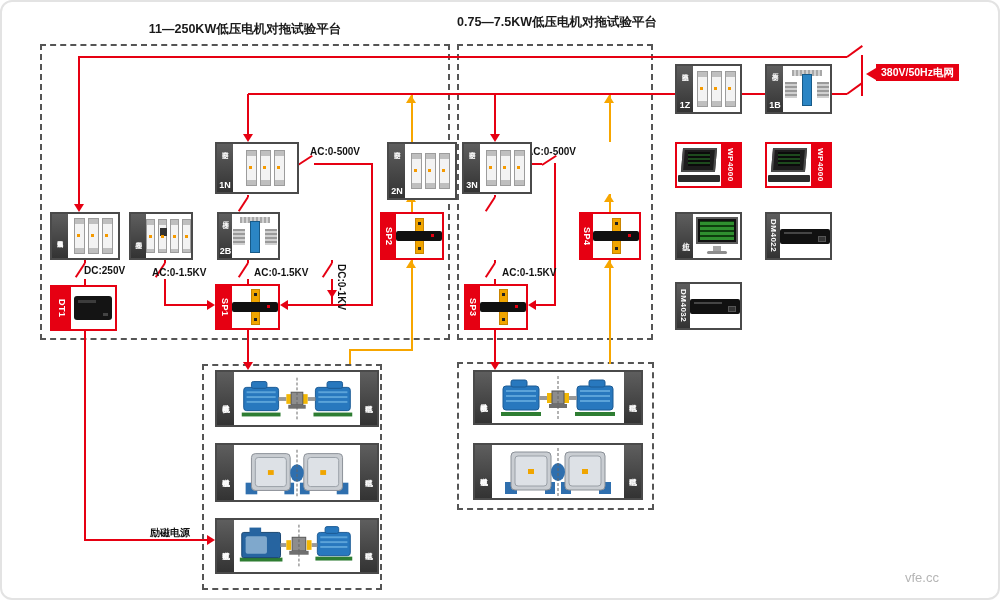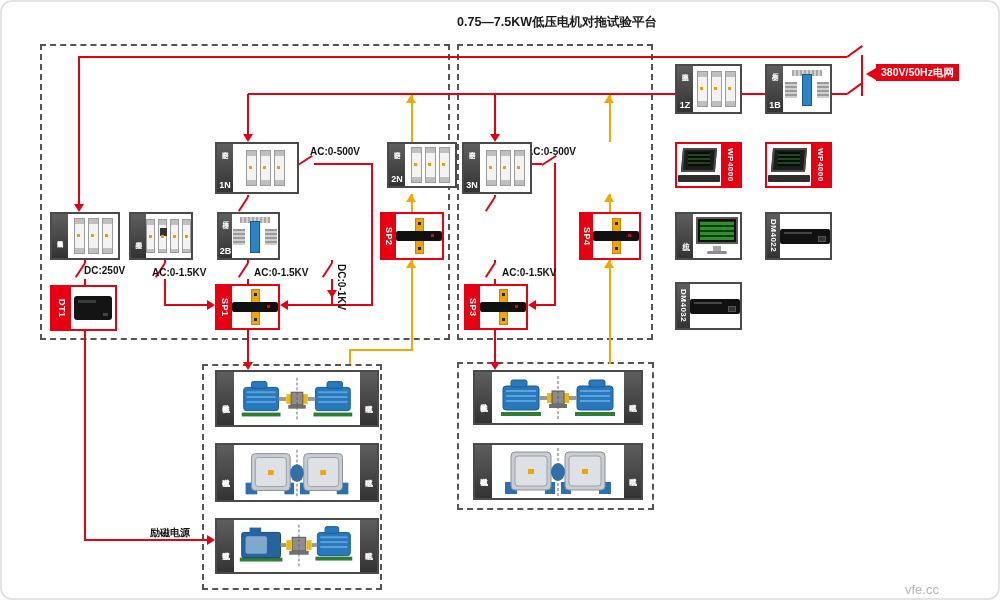--- a/index.html
+++ b/index.html
@@ -70,32 +70,33 @@
   
   .dmicon{position:relative;width:50px;height:15px;background:#111;border-radius:2px;}
   .dmicon::before{content:"";position:absolute;left:4px;top:3px;width:28px;height:2px;background:#454545;}
   .dmicon::after{content:"";position:absolute;right:4px;top:7px;width:6px;height:4px;background:#333;border:1px solid #555;}
   
   .mrow{position:absolute;display:flex;border:2px solid #4a4a4a;background:#fff;box-sizing:border-box;}
   .mstrip{width:17px;background:linear-gradient(#5e5e5e,#333);color:#fff;display:flex;align-items:center;justify-content:center;}
   .mstrip .cn{font-size:7.5px;}
   .mbody{flex:1;position:relative;display:flex;align-items:center;justify-content:center;overflow:hidden;}
   .gridlabel{position:absolute;background:#e60012;color:#fff;font-size:10.5px;font-weight:bold;padding:3px 5px;line-height:1;white-space:nowrap;}
-  .watermark{position:absolute;color:#b5b5b5;font-size:13px;margin-top:12px;}
+  .watermark{position:absolute;color:#b5b5b5;font-size:13px;}
 </style>
 </head>
 <body>
 
 <div id="canvas">
 
   <div class="dash" style="left:38px;top:42px;width:410px;height:296px"></div>
   <div class="dash" style="left:455px;top:42px;width:196px;height:296px"></div>
   <div class="dash" style="left:200px;top:362px;width:180px;height:226px"></div>
   <div class="dash" style="left:455px;top:360px;width:197px;height:148px"></div>
 
+  <div class="title" style="left:38px;top:19px;width:410px">11—250KW低压电机对拖试验平台</div>
   <div class="title" style="left:455px;top:12px;width:196px">0.75—7.5KW低压电机对拖试验平台</div>
 
   <div class="wl" style="left:77px;top:54px;width:768px;height:2px"></div>
   <div class="blade" style="left:845px;top:54px"></div>
   <div class="wl" style="left:859px;top:53px;width:2px;height:41px"></div>
   <div class="wl" style="left:246px;top:91px;width:427px;height:2px"></div>
   <div class="wl" style="left:740px;top:91px;width:23px;height:2px"></div>
   <div class="wl" style="left:830px;top:91px;width:15px;height:2px"></div>
   <div class="blade" style="left:845px;top:91px"></div>
 
@@ -181,21 +182,21 @@
       <span class="cid">1N</span>
     </div>
     <div class="body">
         <div class="poles">
           <div class="pole"></div>
           <div class="pole"></div>
           <div class="pole"></div>
         </div>
       </div>
   </div>
-  <div class="comp" style="left:385px;top:140px;width:70px;height:46px">
+  <div class="comp" style="left:385px;top:140px;width:70px;height:58px">
     <div class="strip">
       <span class="cn">逆变器</span>
       <span class="cid">2N</span>
     </div>
     <div class="body">
         <div class="poles">
           <div class="pole"></div>
           <div class="pole"></div>
           <div class="pole"></div>
         </div>

